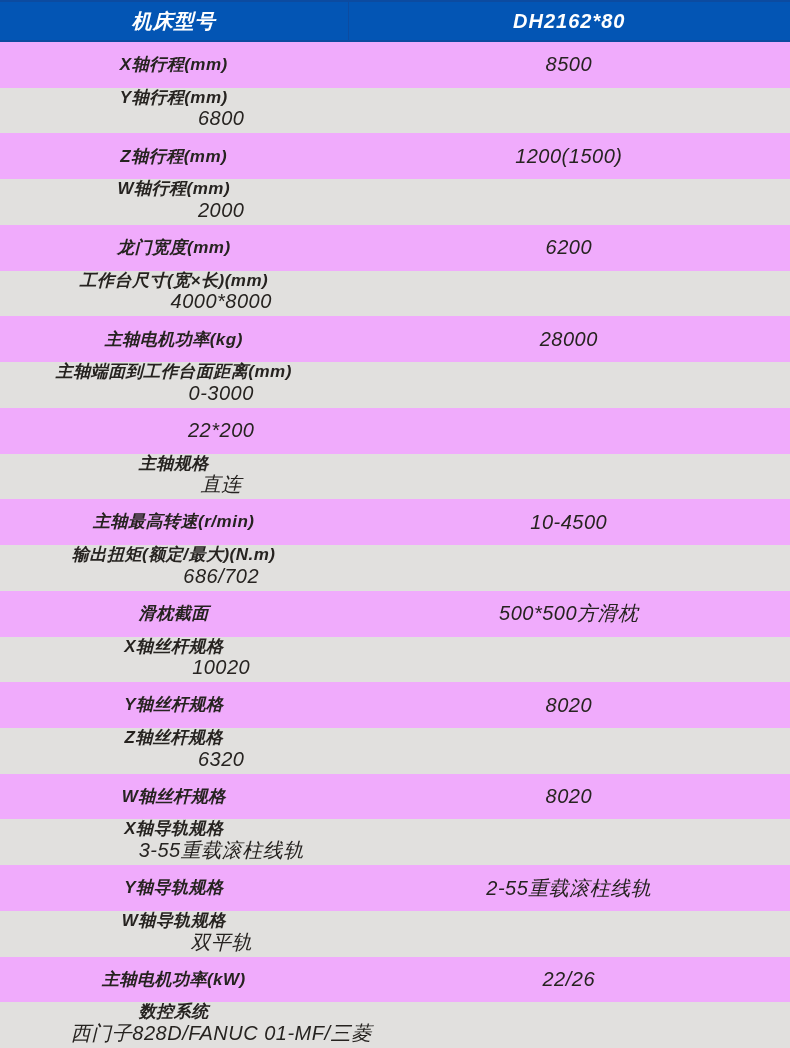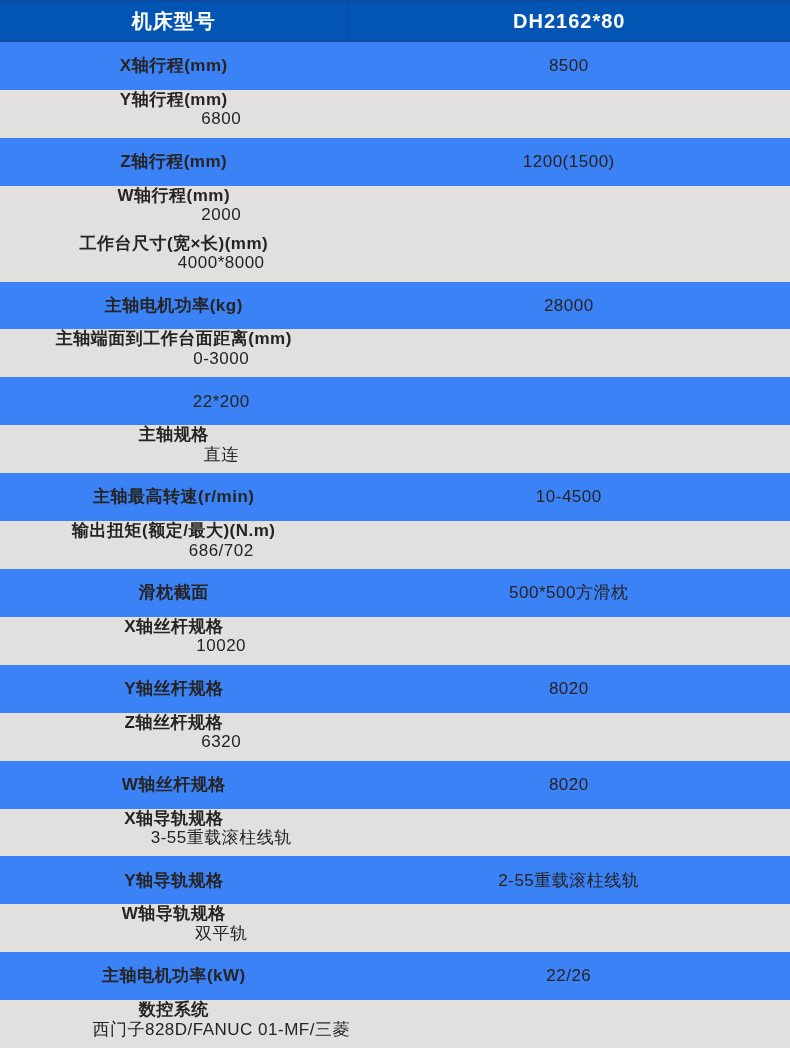--- a/index.html
+++ b/index.html
@@ -34,45 +34,46 @@
     border-left: 1px solid var(--header-border, #0c4ba0);
   }
   .rows {
     display: flex;
     flex-direction: column;
     flex: 1 1 auto;
   }
   .row {
     flex: 1 1 0;
     display: flex;
-    background: #3b82f6;
+    background: #f0abfc;
   }
   .row.alt {
     background: var(--alt-bg, #e1e0de);
     flex-direction: column;
   }
   .cell {
     display: flex;
     align-items: center;
     justify-content: center;
     box-sizing: border-box;
     text-align: center;
     line-height: 1.15;
+    font-style: italic;
   }
   .cell.left  { width: 44%; }
   .cell.right { width: 56%; }
   .row .cell.left {
     font-weight: bold;
     font-size: 17px;
     color: var(--text-color, #262320);
     letter-spacing: 0.5px;
   }
   .row .cell.right {
     font-weight: normal;
-    font-size: 17px;
+    font-size: 20px;
     color: var(--text-color, #262320);
     letter-spacing: 0.5px;
   }
 </style>
 </head>
 <body>
 
 <div class="spec-table">
   <div class="header-row">
     <div class="cell left">机床型号</div>
@@ -92,20 +93,24 @@
   <div class="row">
     <div class="cell left">Z轴行程(mm)</div>
     <div class="cell right">1200(1500)</div>
   </div>
 
   <div class="row alt">
     <div class="cell left">W轴行程(mm)</div>
     <div class="cell right">2000</div>
   </div>
 
+  <div class="row">
+    <div class="cell left">龙门宽度(mm)</div>
+    <div class="cell right">6200</div>
+  </div>
 
   <div class="row alt">
     <div class="cell left">工作台尺寸(宽×长)(mm)</div>
     <div class="cell right">4000*8000</div>
   </div>
 
   <div class="row">
     <div class="cell left">主轴电机功率(kg)</div>
     <div class="cell right">28000</div>
   </div>

